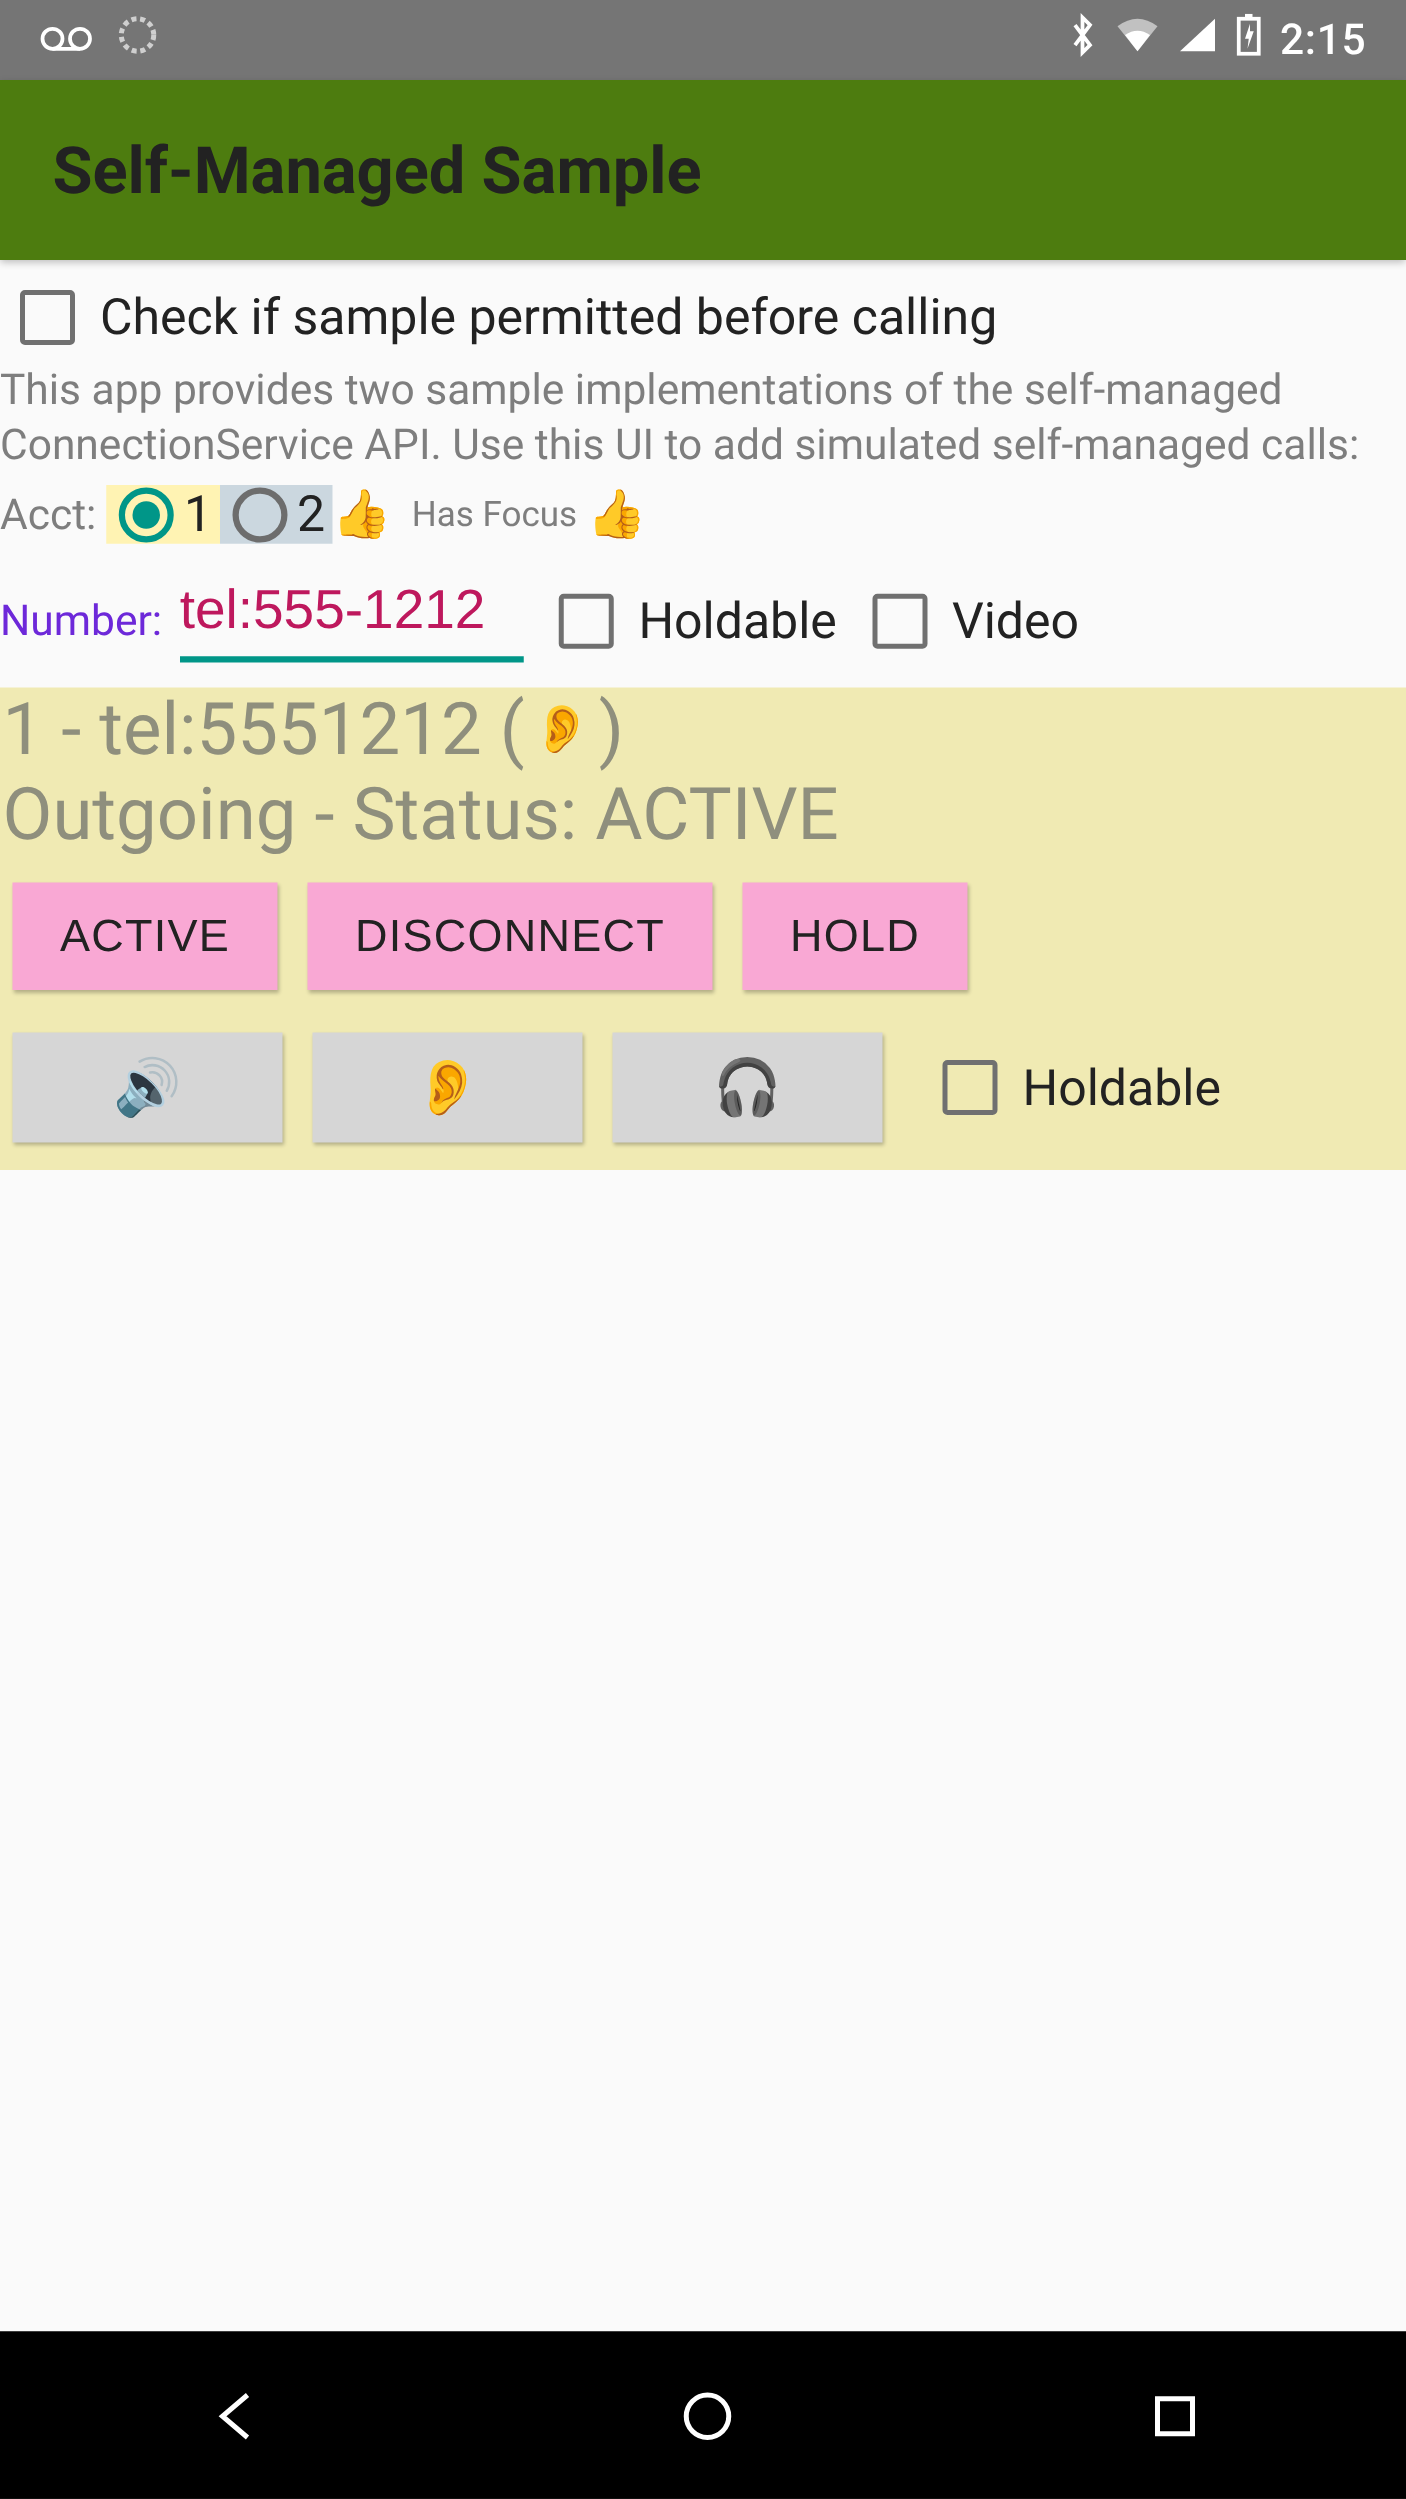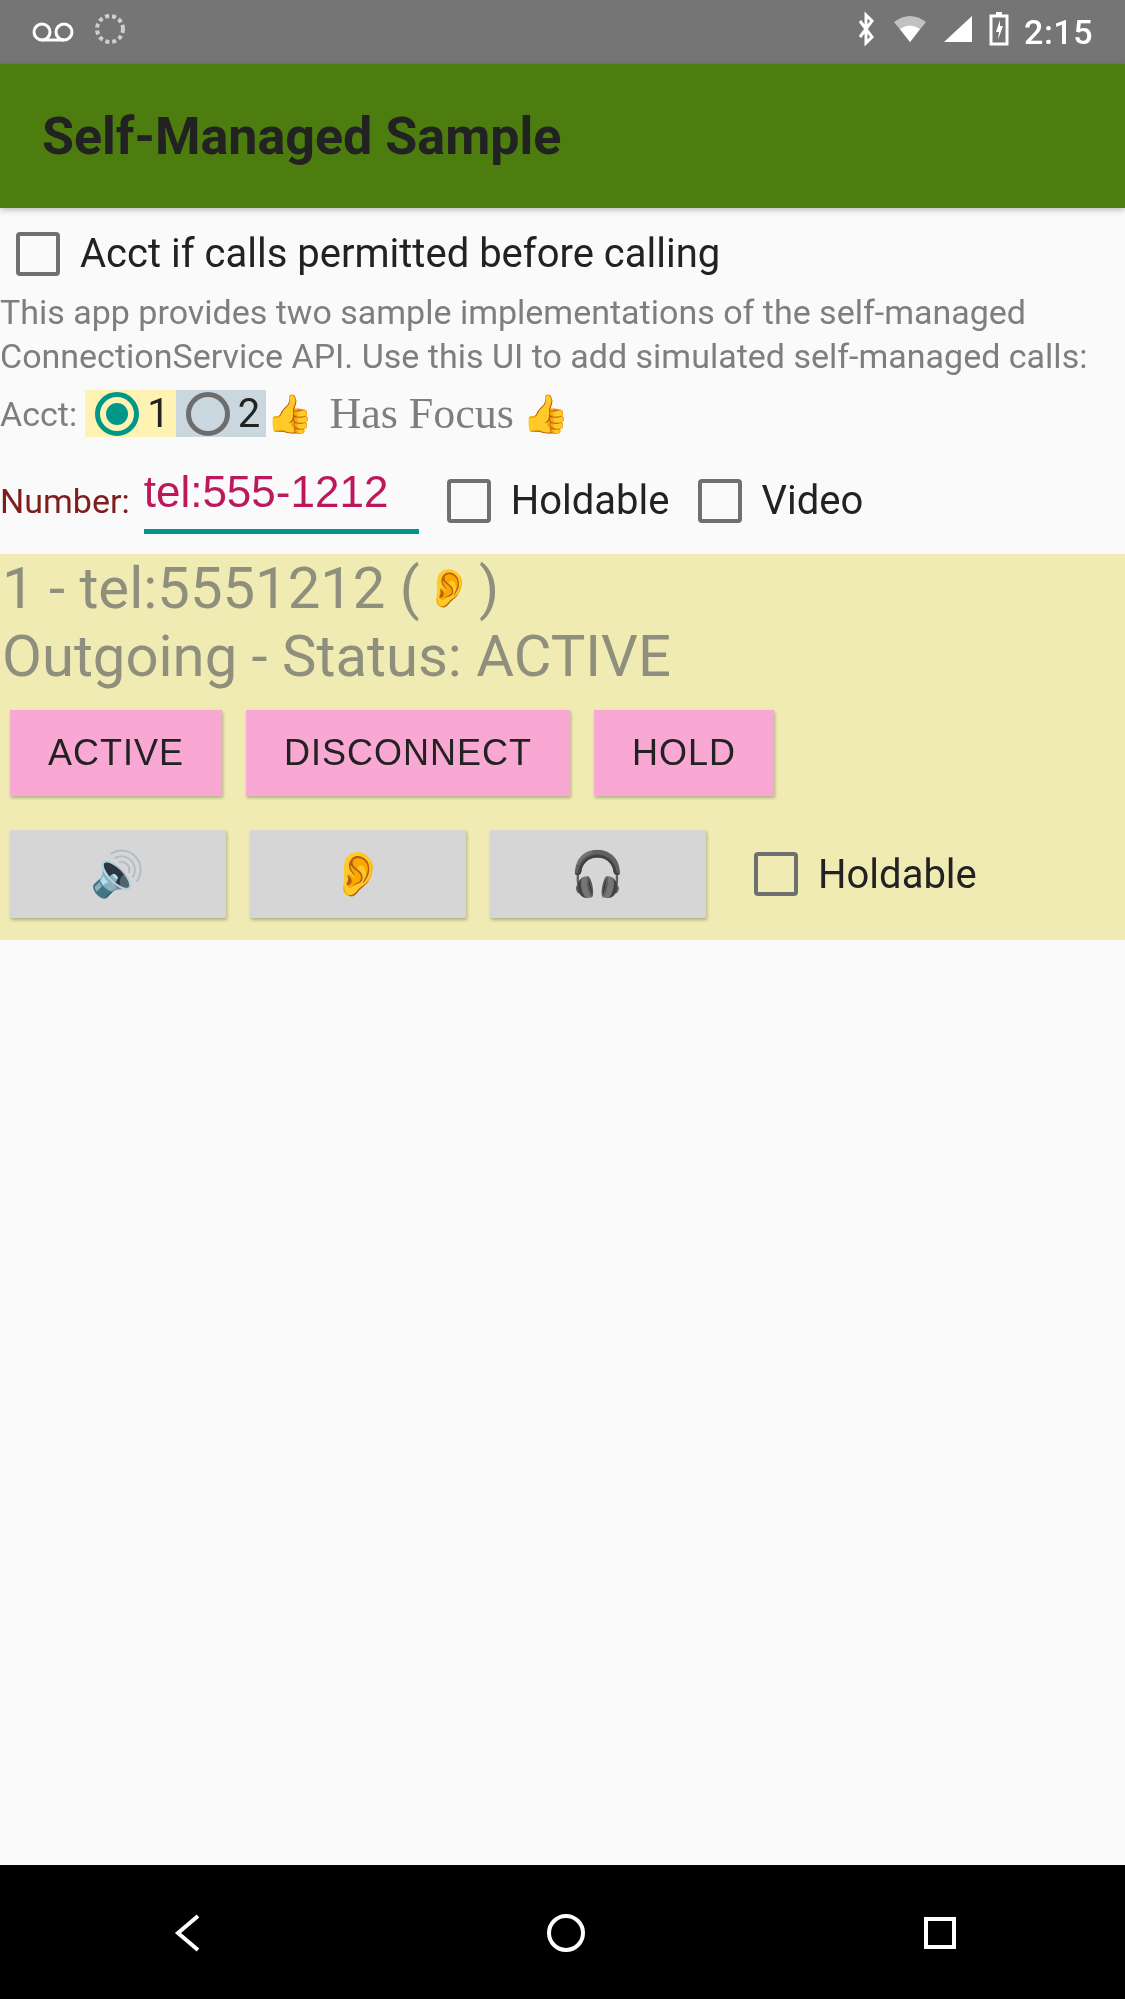--- a/index.html
+++ b/index.html
@@ -27,24 +27,24 @@
   .acct-label { font-size: 34px; }
   .radio-wrap { display: flex; align-items: center; padding: 0 6px 0 10px; }
   .radio-wrap.sel1 { background: #fff3b3; }
   .radio-wrap.sel2 { background: #cbd7df; }
   .md-radio { width: 44px; height: 44px; border-radius: 50%; position: relative; display: inline-block; }
   .md-radio.on { border: 5px solid #009688; }
   .md-radio.on::after { content: ""; position: absolute; inset: 6px; border-radius: 50%; background: #009688; }
   .md-radio.off { border: 5px solid #6d6d6d; }
   .radio-txt { margin-left: 8px; color: #222; font-size: 40px; }
   .emoji { font-size: 38px; line-height: 1; }
-  .focus-txt { color: #7e7e7e; font-size: 44px; margin: 0 8px 0 16px; font-family: Liberation Serif, serif; }
+  .focus-txt { color: #7e7e7e; font-size: 28px; margin: 0 8px 0 16px; }
   
   .num-row { display: flex; align-items: center; margin-top: 28px; flex-wrap: wrap; }
-  .num-label { font-size: 34px; color: #7f1d1d; margin-right: 14px; }
+  .num-label { font-size: 34px; color: #6d28d9; margin-right: 14px; }
   .num-input { font-size: 44px; color: #be185d; border: none; border-bottom: 5px solid #009688; background: transparent; padding: 0 0 12px 0; width: 275px; outline: none; }
   .hold-opt, .vid-opt { display: flex; align-items: center; margin-left: 28px; }
   
   .action-row { display: flex; gap: 22px; margin-top: 34px; padding: 0 10px; }
   .md-btn { background: #d6d6d6; color: #222; border: none; font-size: 38px; font-weight: 500; letter-spacing: 1px; padding: 26px 28px; box-shadow: 1px 2px 3px rgba(0,0,0,0.25); cursor: pointer; }
   .md-btn-sm { background: #f9a8d4; color: #222; border: none; font-size: 36px; font-weight: 500; letter-spacing: 1px; padding: 22px 38px; box-shadow: 1px 2px 3px rgba(0,0,0,0.25); cursor: pointer; }
   .md-btn-emoji { background: #d6d6d6; border: none; font-size: 44px; padding: 18px 60px; box-shadow: 1px 2px 3px rgba(0,0,0,0.25); cursor: pointer; min-width: 216px; }
   
   .call-card { background: #f0eab3; margin-top: 20px; padding: 0 0 22px 0; }
   .call-line1 { font-size: 58px; color: #8f8f7d; padding: 0 2px; display: flex; align-items: center; gap: 6px; }
@@ -105,21 +105,21 @@
 </div>
 
 <div class="app-bar">
   <div class="app-title">Self-Managed Sample</div>
 </div>
 
 <div class="content">
 
   <div class="row pad-l">
     <span class="md-check"></span>
-    <span class="check-label">Acct if calls permitted before calling</span>
+    <span class="check-label">Check if sample permitted before calling</span>
   </div>
 
   <div class="desc">This app provides two sample implementations of the self-managed ConnectionService API.  Use this UI to add simulated self-managed calls:</div>
 
   <div class="acct-row">
     <span class="acct-label">Acct:</span>
     <span style="width:8px;"></span>
     <span class="radio-wrap sel1">
       <span class="md-radio on"></span>
       <span class="radio-txt">1</span>

